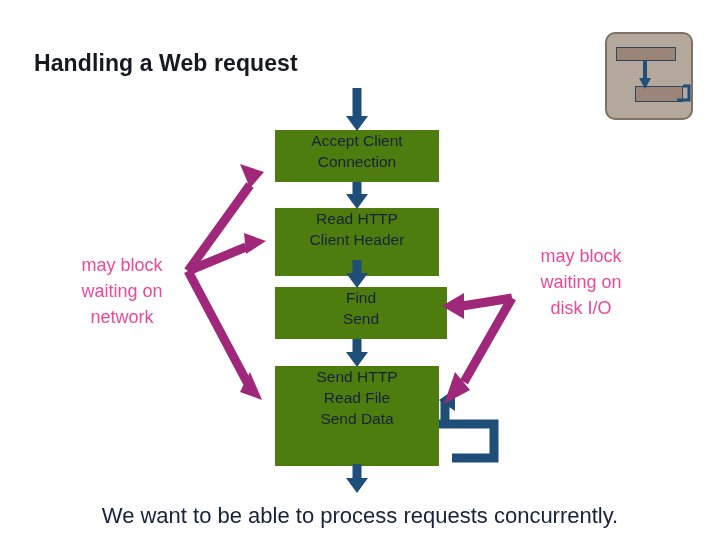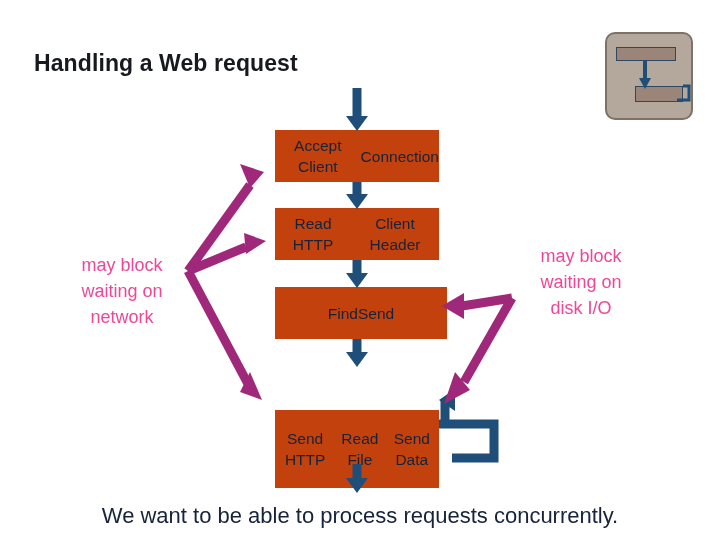--- a/index.html
+++ b/index.html
@@ -27,29 +27,28 @@
     font-size: 23px;
     font-weight: bold;
     color: #16191f;
     letter-spacing: 0.1px;
     white-space: nowrap;
   }
 
   
   .box {
     position: absolute;
-    background: #c2410c;
+    background: #4d7c0f;
     color: #16233a;
     font-size: 15.5px;
     line-height: 21px;
     text-align: center;
     display: flex;
-    flex-direction: row;
+    flex-direction: column;
     align-items: center;
-    justify-content: center;
     box-sizing: border-box;
   }
   .box span { display: block; }
 
   
   .side-label {
     position: absolute;
     font-size: 18px;
     line-height: 26px;
     color: #ec4899;
@@ -114,31 +113,31 @@
       <polygon points="32,44 44,44 38,55" fill="#1f4e79"></polygon>
       <path d="M76,52 L82,52 L82,66 L70,66" fill="none" stroke="#1f4e79" stroke-width="3"></path>
     </svg>
   </div>
 
   <div class="box" style="left:275px; top:130px; width:164px; height:52px;">
     <span>Accept Client</span>
     <span>Connection</span>
   </div>
 
-  <div class="box" style="left:275px; top:208px; width:164px; height:52px;">
+  <div class="box" style="left:275px; top:208px; width:164px; height:68px;">
     <span>Read HTTP</span>
     <span>Client Header</span>
   </div>
 
   <div class="box" style="left:275px; top:287px; width:172px; height:52px;">
     <span>Find</span>
     <span>Send</span>
   </div>
 
-  <div class="box" style="left:275px; top:366px; width:164px; height:78px;margin-top:44px;">
+  <div class="box" style="left:275px; top:366px; width:164px; height:100px;">
     <span>Send HTTP</span>
     <span>Read File</span>
     <span>Send Data</span>
   </div>
 
   <div class="side-label" style="left:57px; top:252px; width:130px;">
     <div>may block</div>
     <div>waiting on</div>
     <div>network</div>
   </div>

